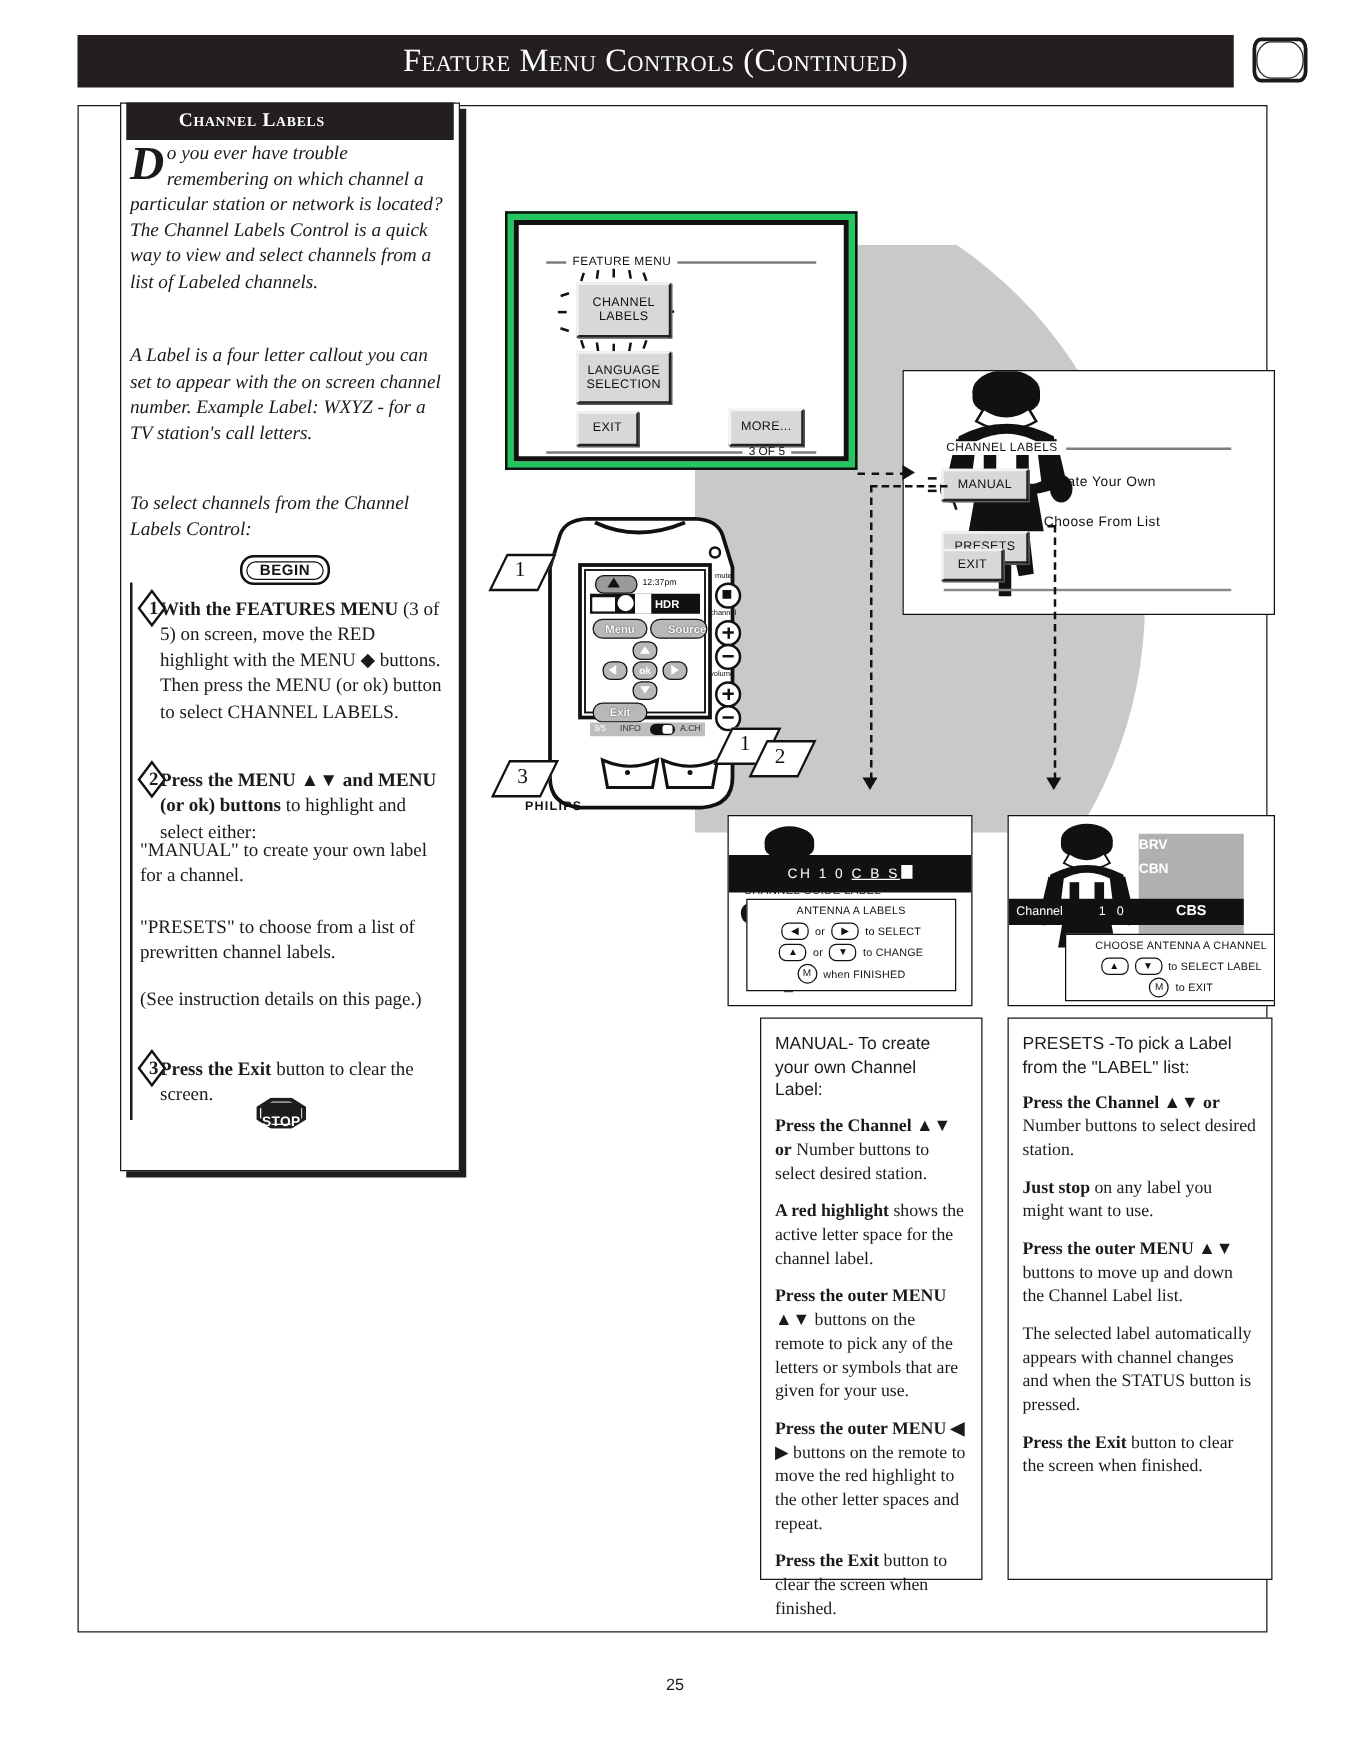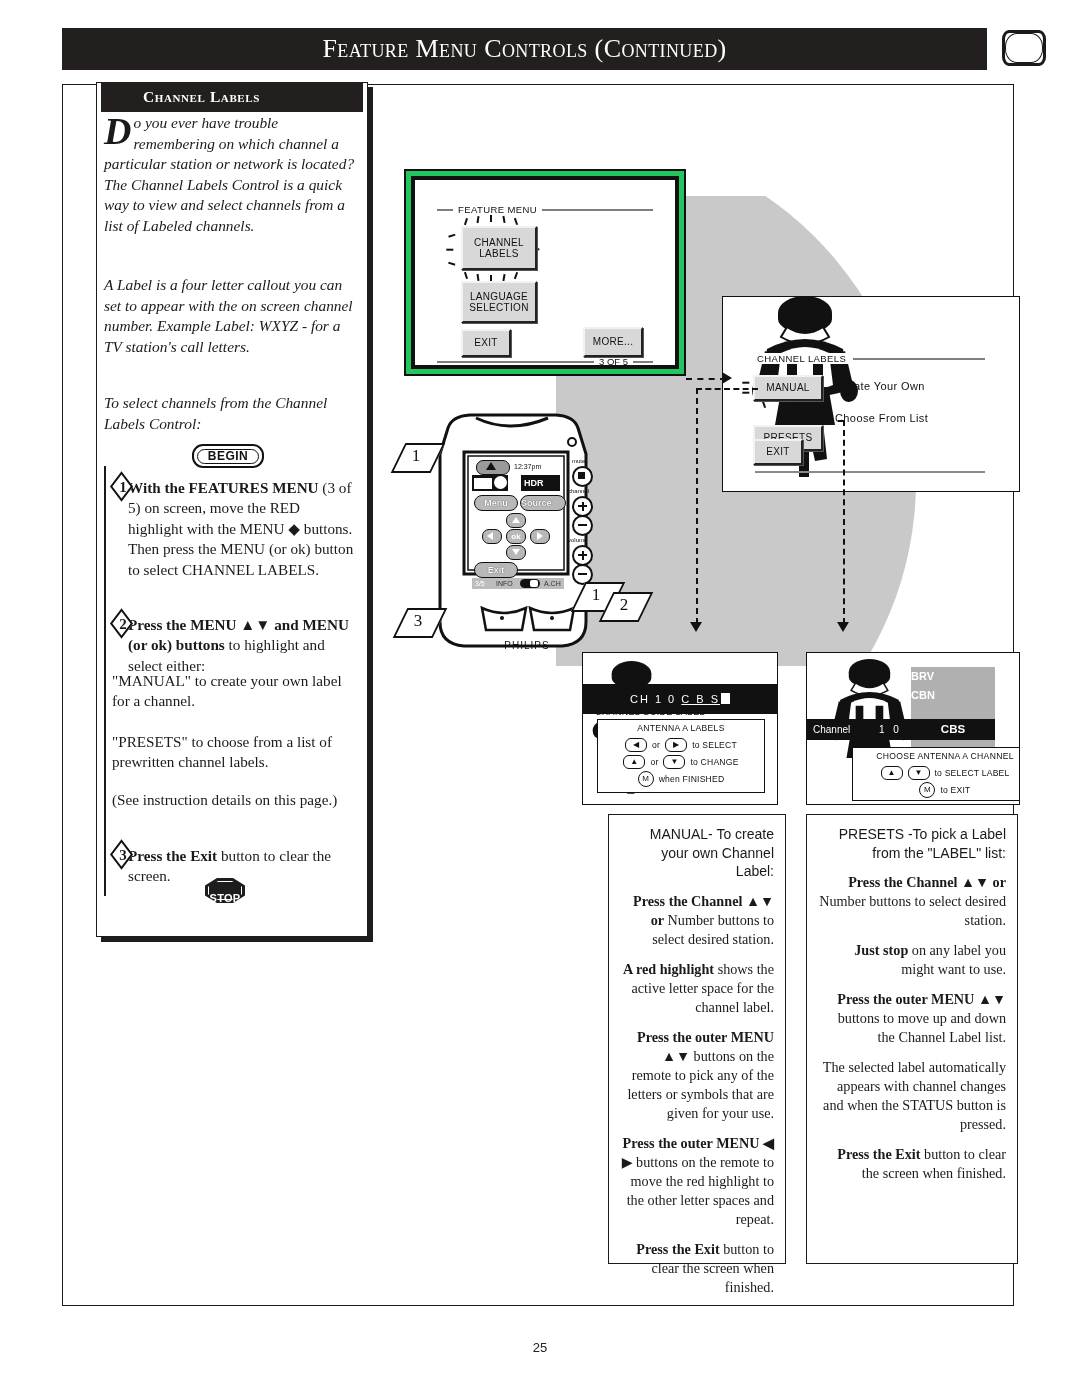--- a/index.html
+++ b/index.html
@@ -117,21 +117,21 @@
   
   .dashline{position:absolute;border:0;border-left:2px dashed #111;}
   .dashline.h{border-left:0;border-top:2px dashed #111;}
   .arrowhead{position:absolute;width:0;height:0;border-left:6px solid transparent;border-right:6px solid transparent;border-top:10px solid #111;}
   .arrowhead.right{border-top:6px solid transparent;border-bottom:6px solid transparent;border-left:10px solid #111;border-right:0;}
 
   
   .botcol{position:absolute;background:#fff;border:1.5px solid #1a1a1a;box-sizing:border-box;padding:10px 11px 12px 11px;
       font-family:"Liberation Serif",serif;font-size:14.2px;line-height:19px;color:#1a1a1a;}
   .botcol .lead{font-family:"Liberation Sans",sans-serif;font-size:14px;line-height:18.5px;}
-  .botcol p{margin:0 0 11px 0;text-align:right;}
+  .botcol p{margin:0 0 11px 0;}
   .botcol p:last-child{margin-bottom:0;}
   .botcol b{font-weight:700;}
   #col-manual{left:608px;top:814px;width:178px;height:450px;}
   #col-presets{left:806px;top:814px;width:212px;height:450px;}
 </style>
 </head>
 <body>
 
 <div id="header-bar">
   <div id="header-title">Feature Menu Controls (Continued)</div>
@@ -326,21 +326,21 @@
     <div style="position:absolute;left:2px;top:3px;width:16px;height:9px;background:#fff;border:1px solid #fff;"></div>
     <div style="position:absolute;left:22px;top:1px;width:13px;height:13px;border-radius:50%;background:#fff;"></div>
     <div style="position:absolute;left:36px;top:0;width:13px;height:16px;background:#fff;"></div>
     <div style="position:absolute;left:52px;top:0;line-height:16px;color:#fff;font-family:'Liberation Sans',sans-serif;font-size:9px;font-weight:700;">HDR PTV</div>
   </div>
 
   <div style="position:absolute;left:54px;top:83px;width:42px;height:14px;border-radius:8px;background:#b8b8b8;border:1.5px solid #111;
               font-family:'Liberation Sans',sans-serif;font-size:9px;font-weight:700;color:#fff;text-align:center;line-height:14px;
               text-shadow:0 0 1px #111;">Menu</div>
   <div style="position:absolute;left:100px;top:83px;width:44px;height:14px;border-radius:8px;background:#b8b8b8;border:1.5px solid #111;
-              font-family:'Liberation Sans',sans-serif;font-size:9px;font-weight:700;color:#fff;text-align:left;line-height:14px;
+              font-family:'Liberation Sans',sans-serif;font-size:9px;font-weight:700;color:#fff;text-align:right;line-height:14px;
               text-shadow:0 0 1px #111;">Source</div>
 
   <div style="position:absolute;left:86px;top:101px;width:18px;height:13px;border-radius:7px;background:#b8b8b8;border:1.5px solid #111;">
     <div style="position:absolute;left:5px;top:3px;width:0;height:0;border-left:4px solid transparent;border-right:4px solid transparent;border-bottom:6px solid #fff;"></div>
   </div>
   <div style="position:absolute;left:62px;top:117px;width:18px;height:13px;border-radius:7px;background:#b8b8b8;border:1.5px solid #111;">
     <div style="position:absolute;left:4px;top:2px;width:0;height:0;border-top:4px solid transparent;border-bottom:4px solid transparent;border-right:6px solid #fff;"></div>
   </div>
   <div style="position:absolute;left:86px;top:117px;width:18px;height:13px;border-radius:7px;background:#b8b8b8;border:1.5px solid #111;
               font-family:'Liberation Sans',sans-serif;font-size:8px;font-weight:700;color:#fff;text-align:center;line-height:13px;">ok</div>
@@ -378,22 +378,22 @@
   </div>
   <div style="position:absolute;left:148px;top:125px;font-family:'Liberation Sans',sans-serif;font-size:6px;color:#111;">volume</div>
   <div style="position:absolute;left:152px;top:133px;width:17px;height:17px;border-radius:50%;border:2px solid #111;background:#fff;">
     <div style="position:absolute;left:4px;top:7px;width:9px;height:2px;background:#111;"></div>
     <div style="position:absolute;left:7.5px;top:3.5px;width:2px;height:9px;background:#111;"></div>
   </div>
   <div style="position:absolute;left:152px;top:152px;width:17px;height:17px;border-radius:50%;border:2px solid #111;background:#fff;">
     <div style="position:absolute;left:4px;top:7px;width:9px;height:2px;background:#111;"></div>
   </div>
 
-  <div style="position:absolute;left:0;top:228px;width:214px;text-align:center;font-family:'Liberation Sans',sans-serif;
-              font-size:10px;font-weight:400;letter-spacing:1px;color:#111;">PHILIPS</div>
+  <div style="position:absolute;left:0;top:228px;width:214px;font-family:'Liberation Sans',sans-serif;
+              font-size:10px;font-weight:700;letter-spacing:1px;color:#111;">PHILIPS</div>
 </div>
 
 <div class="cal" style="left:398px;top:443px;">
   <div class="par"></div>
     <em>1</em>
 </div>
 <div class="cal" style="left:578px;top:582px;">
   <div class="par"></div>
     <em>1</em>
 </div>

